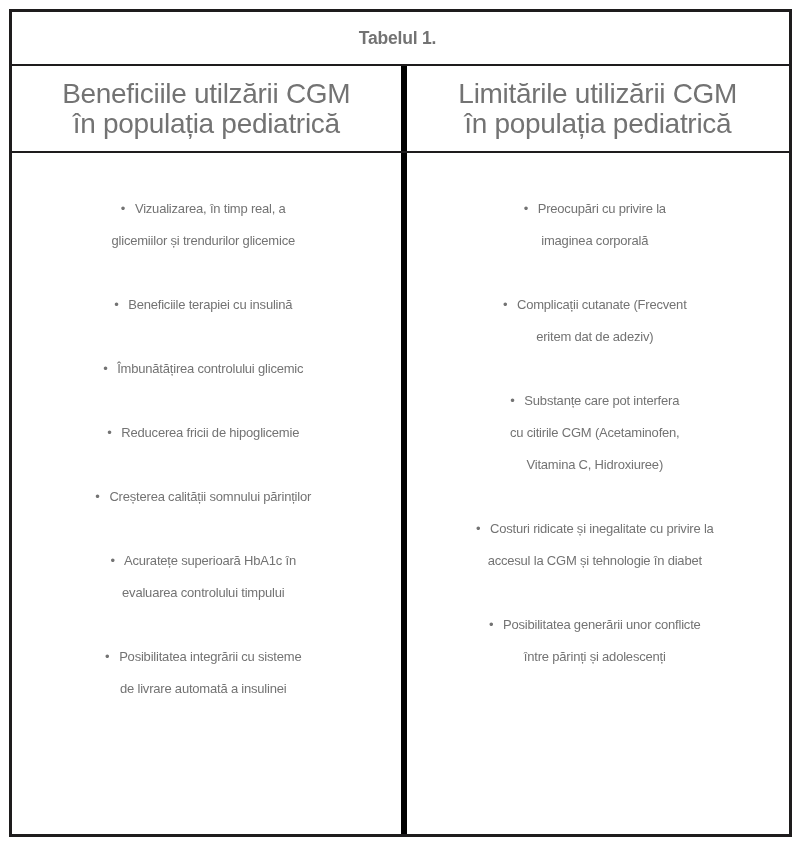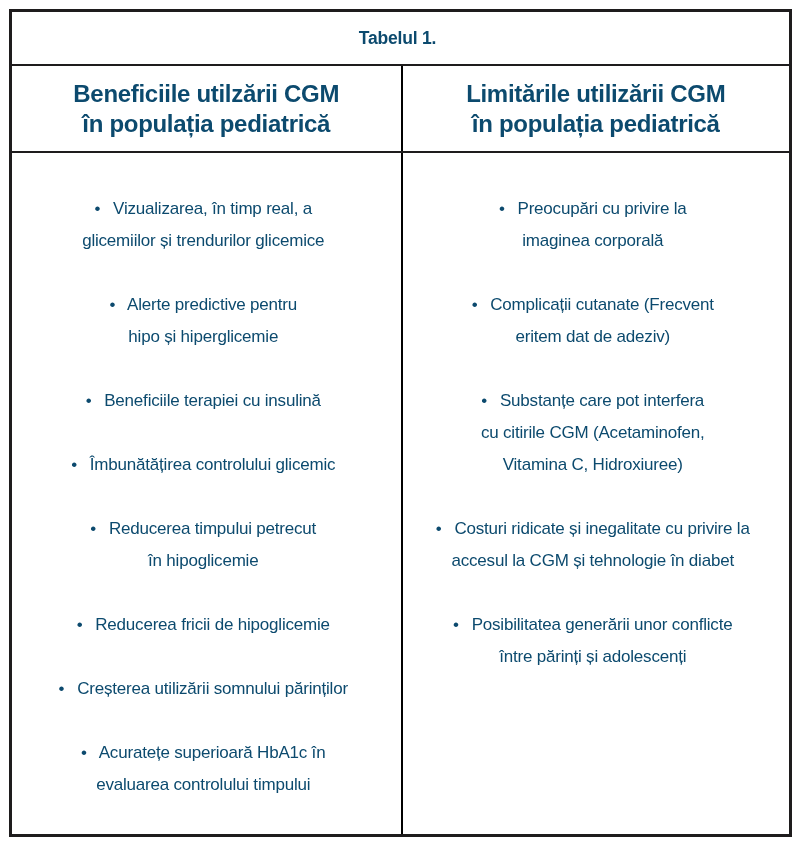--- a/index.html
+++ b/index.html
@@ -9,21 +9,21 @@
     width: 801px;
     height: 845px;
     overflow: hidden;
   }
   .page {
     position: relative;
     width: 801px;
     height: 845px;
     background: #ffffff;
     font-family: "Liberation Sans", "DejaVu Sans", sans-serif;
-    color: #0c4a6e;
+    color: #737373;
   }
   .tbl {
     position: absolute;
     left: 9px;
     top: 9px;
     width: 783px;
     height: 828px;
     box-sizing: border-box;
     border: 3px solid #1e1c1d;
     display: flex;
@@ -49,39 +49,39 @@
     flex: 0 0 85px;
     border-bottom: 2px solid #1e1c1d;
     display: grid;
     grid-template-columns: 1fr 1fr;
   }
   .th {
     display: flex;
     align-items: center;
     justify-content: center;
     text-align: center;
-    font-weight: bold;
-    font-size: 24px;
+    font-weight: normal;
+    font-size: 28px;
     line-height: 30px;
     letter-spacing: -0.3px;
     white-space: pre-line;
   }
   .cell-right {
-    border-left: 2px solid #000000;
+    border-left: 6px solid #000000;
   }
   .body-row {
     flex: 1 1 auto;
     display: grid;
     grid-template-columns: 1fr 1fr;
     min-height: 0;
   }
   .td {
     padding: 8px 8px 0 2px;
     text-align: center;
-    font-size: 17px;
+    font-size: 13px;
     line-height: 32px;
     letter-spacing: -0.2px;
     white-space: pre-line;
     overflow: hidden;
   }
 </style>
 </head>
 <body>
 
 <div class="page">
@@ -95,28 +95,24 @@
       <div class="th">Beneficiile utilzării CGM
 în populația pediatrică</div>
       <div class="th cell-right">Limitările utilizării CGM
 în populația pediatrică</div>
     </div>
 
     <div class="body-row">
       <div class="td">
         <div class="item">•  Vizualizarea, în timp real, a
 glicemiilor și trendurilor glicemice</div>
-        <div class="item">•  Alerte predictive pentru
-hipo și hiperglicemie</div>
         <div class="item">•  Beneficiile terapiei cu insulină</div>
         <div class="item">•  Îmbunătățirea controlului glicemic</div>
-        <div class="item">•  Reducerea timpului petrecut
-în hipoglicemie</div>
         <div class="item">•  Reducerea fricii de hipoglicemie</div>
-        <div class="item">•  Creșterea utilizării somnului părinților</div>
+        <div class="item">•  Creșterea calității somnului părinților</div>
         <div class="item">•  Acuratețe superioară HbA1c în
 evaluarea controlului timpului</div>
         <div class="item">•  Posibilitatea integrării cu sisteme
 de livrare automată a insulinei</div>
       </div>
       <div class="td cell-right">
         <div class="item">•  Preocupări cu privire la
 imaginea corporală</div>
         <div class="item">•  Complicații cutanate (Frecvent
 eritem dat de adeziv)</div>

